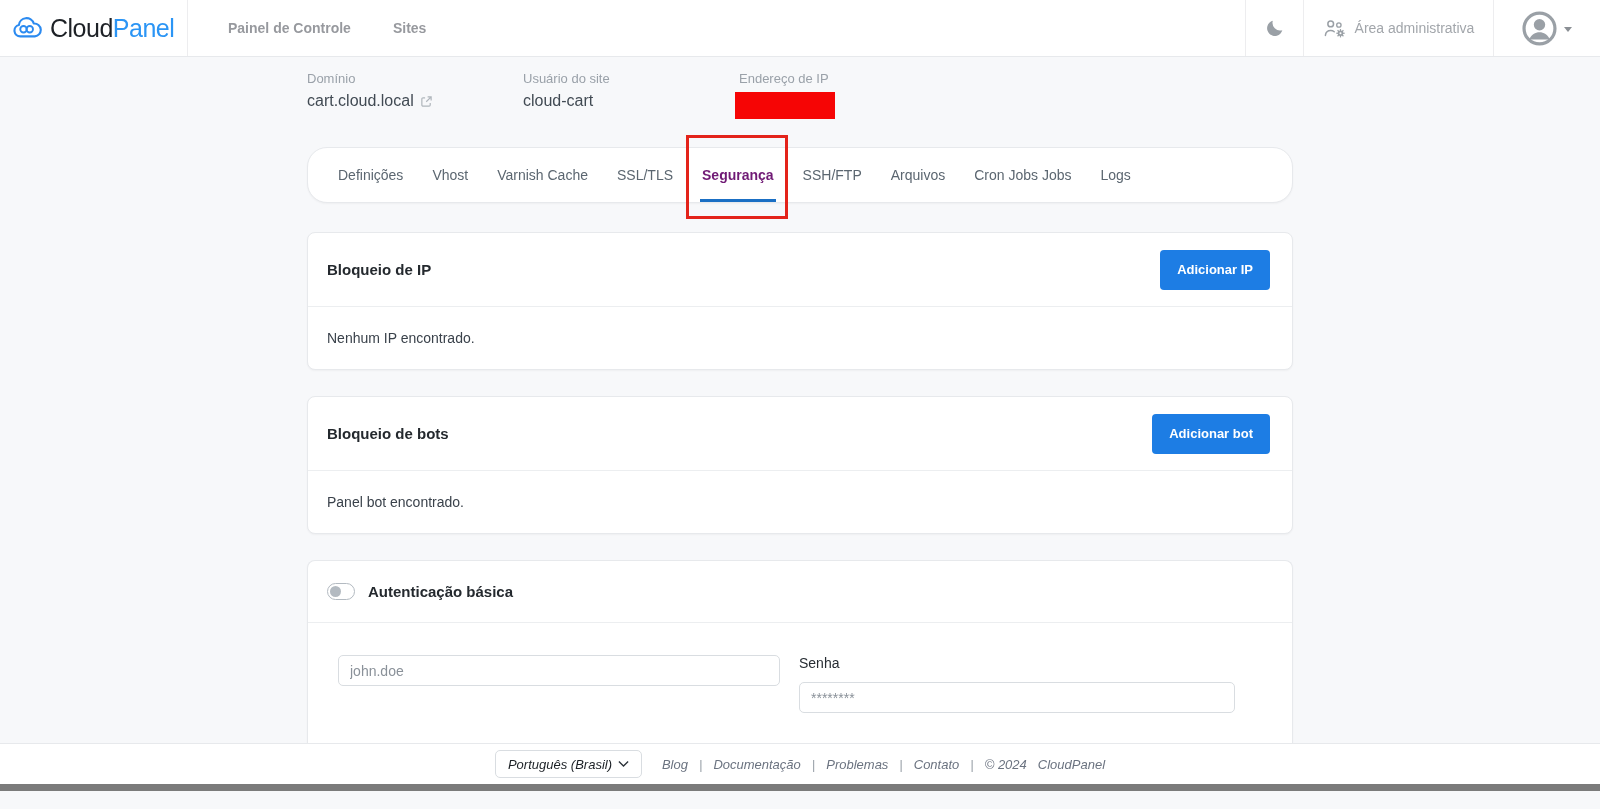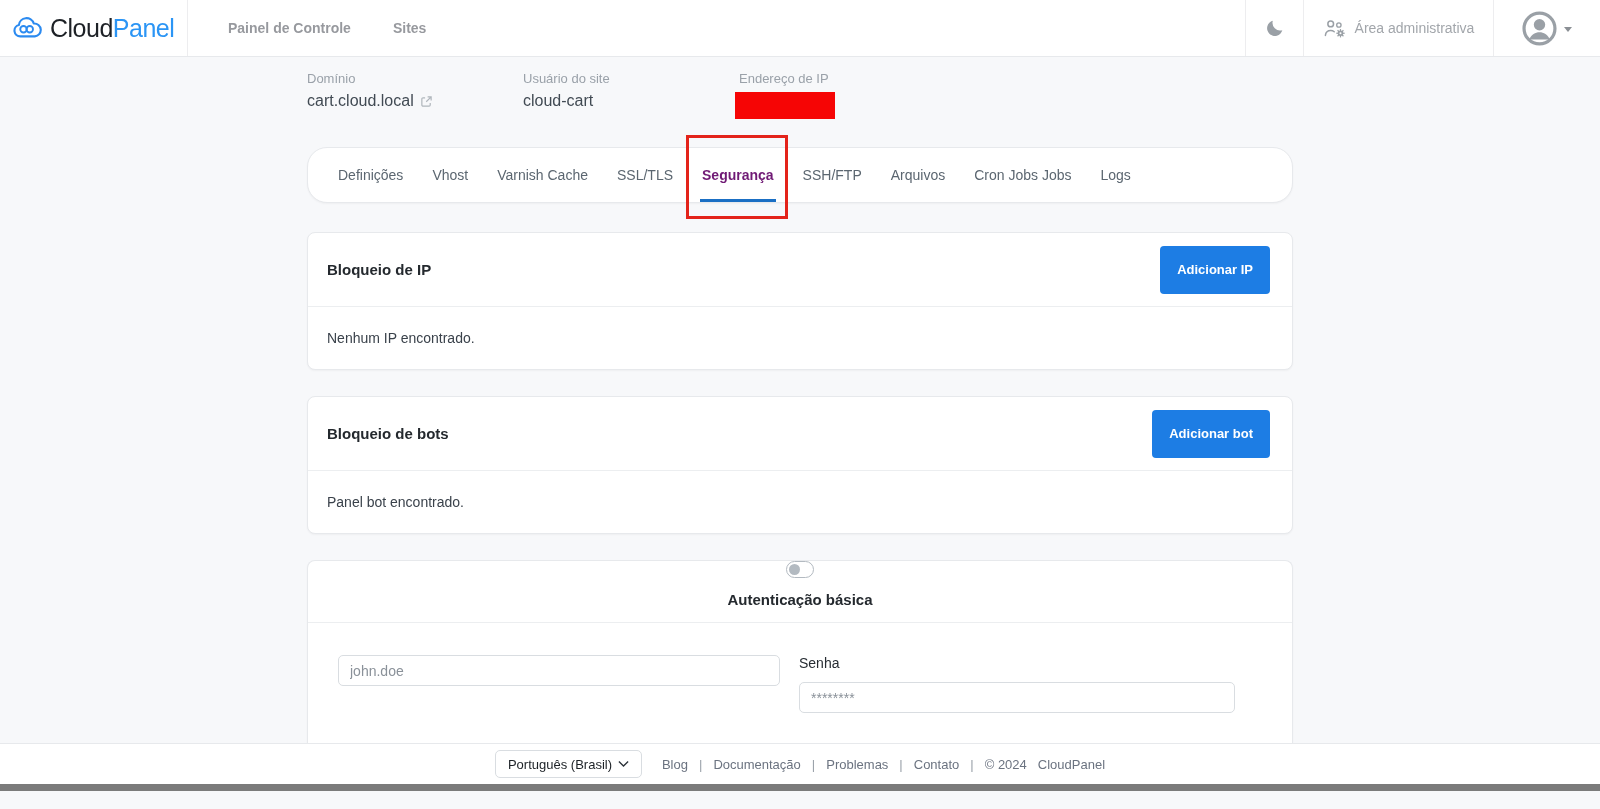--- a/index.html
+++ b/index.html
@@ -40,38 +40,38 @@
   .tab.active { color:#701a75; font-weight:bold; }
   .tab.active .tab-underline { position:absolute; left:-2px; right:-2px; bottom:0; height:3px; background:#1a6fc4; }
   .annotation-box { position:absolute; left:-16px; right:-14px; top:-13px; bottom:-17px; border:3px solid #e3231a; pointer-events:none; z-index:5; }
 
   
   .card { background:#fff; border:1px solid #e7e9ec; border-radius:8px; box-shadow:0 1px 2px rgba(0,0,0,.04); margin-bottom:26px; }
   .card-header { height:74px; display:flex; align-items:center; padding:0 22px 0 19px; border-bottom:1px solid #eceef0; }
   .card-title { font-size:15px; font-weight:bold; color:#24292e; }
   .card-header .grow { flex:1; }
   .btn-primary { background:#1d7de4; color:#fff; border:none; border-radius:4px; font-family:"Liberation Sans", sans-serif;
-                 font-size:13px; font-weight:bold; height:48px; padding:0 17px; cursor:pointer; }
+                 font-size:13px; font-weight:bold; height:40px; padding:0 17px; cursor:pointer; }
   .card-body { padding:23px 22px 23px 19px; font-size:14px; color:#3a424b; }
 
   .card-cut { border-bottom:none; border-radius:8px 8px 0 0; margin-bottom:0; }
-  .auth-header { height:62px; display:flex; align-items:center; gap:13px; padding:0 19px; border-bottom:1px solid #eceef0;flex-direction:column; }
+  .auth-header { height:62px; display:flex; align-items:center; gap:13px; padding:0 19px; border-bottom:1px solid #eceef0; }
   .switch { width:28px; height:17px; border:1px solid #b3bac1; border-radius:9px; background:#fff; position:relative; cursor:pointer; flex:none; }
   .switch-knob { position:absolute; left:2px; top:2px; width:11px; height:11px; border-radius:50%; background:#b3bac1; }
 
   .auth-body { padding:32px 22px 30px 30px; display:flex; gap:19px; }
   .form-col-1 { width:442px; }
   .form-col-2 { width:436px; }
   .form-label { font-size:14px; color:#272d33; margin-bottom:11px; }
   .text-input { width:100%; height:31px; border:1px solid #d9dde1; border-radius:5px; padding:0 11px;
                 font-family:"Liberation Sans", sans-serif; font-size:14px; color:#2b323a; background:#fff; }
   .text-input::placeholder { color:#8a9199; opacity:1; }
 
   
-  .footer { background:#fff; border-top:1px solid #e7e9ec; height:41px; display:flex; align-items:center; justify-content:center; gap:20px; }
+  .footer { background:#fff; border-top:1px solid #e7e9ec; height:41px; display:flex; align-items:center; justify-content:center; gap:20px;font-style:italic; }
   .lang-select { width:147px; height:28px; border:1px solid #d9dde1; border-radius:5px; background:#fff;
                  display:flex; align-items:center; padding:0 12px; font-size:13px; color:#1c2126; cursor:pointer; }
   .lang-select .grow { flex:1; }
   .footer-links { display:flex; align-items:center; gap:11px; font-size:13px; color:#6a7artificial27c; }
   .footer-links { color:#6b7380; }
   .flink { cursor:pointer; color:#6b7380; }
   .fsep { color:#9aa1a9; }
   .fcopy { color:#6b7380; }
   .bottom-strip { height:7px; background:#7b7b7b; }
 

